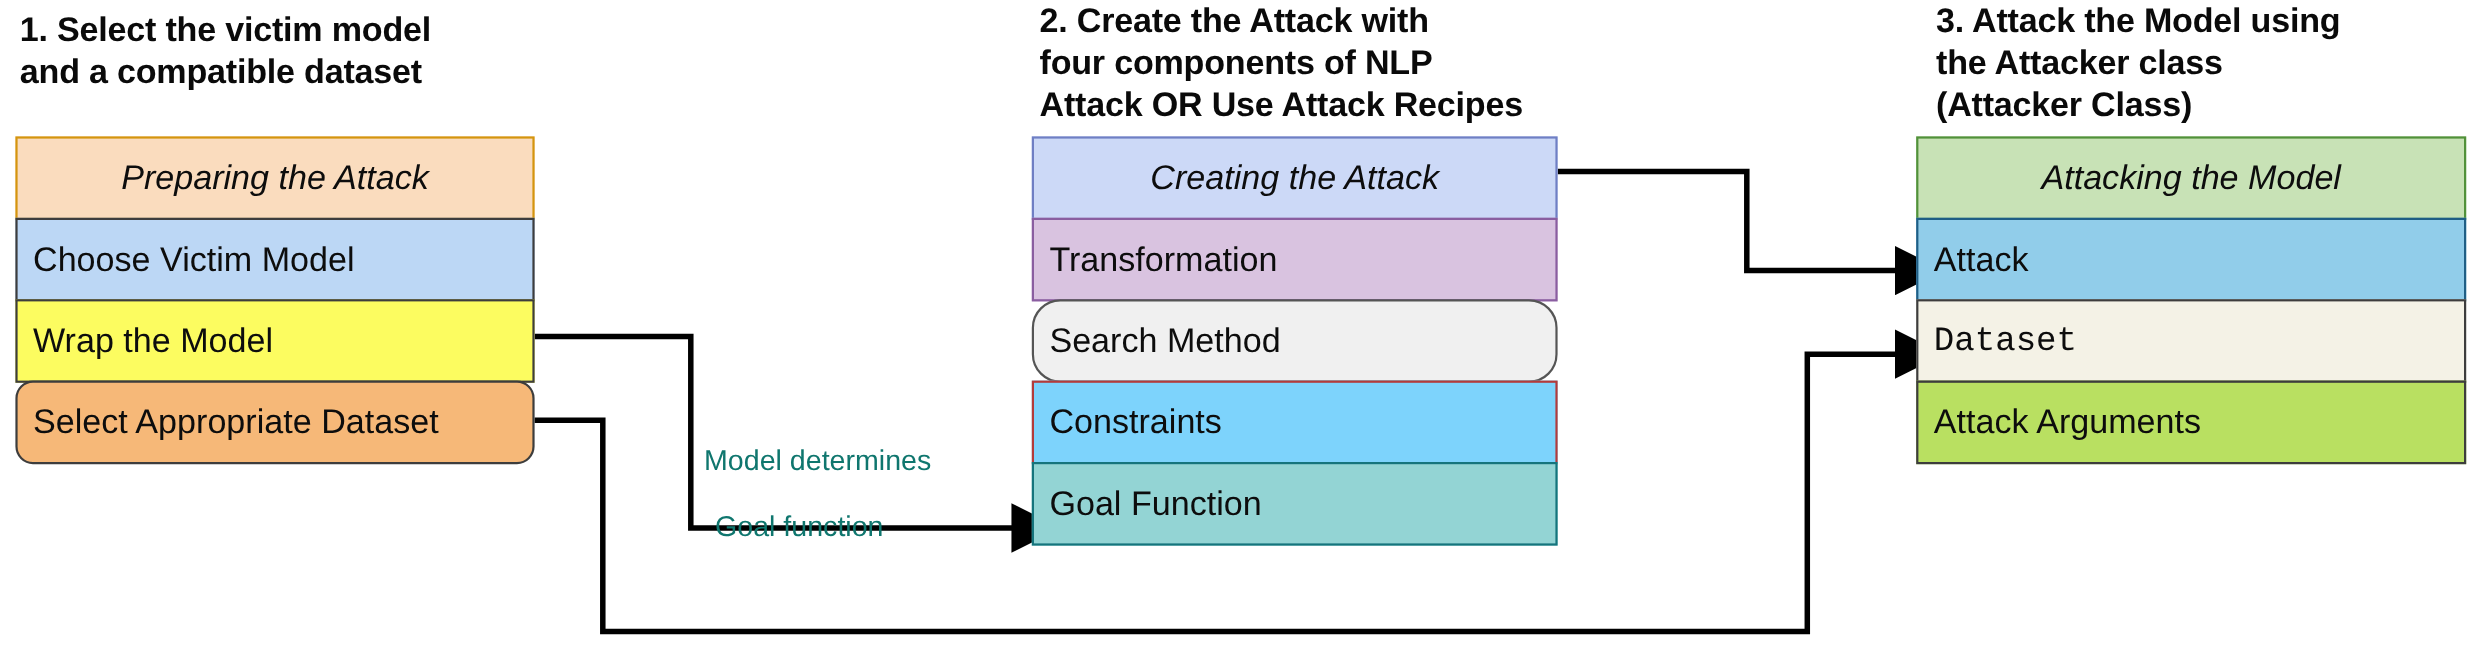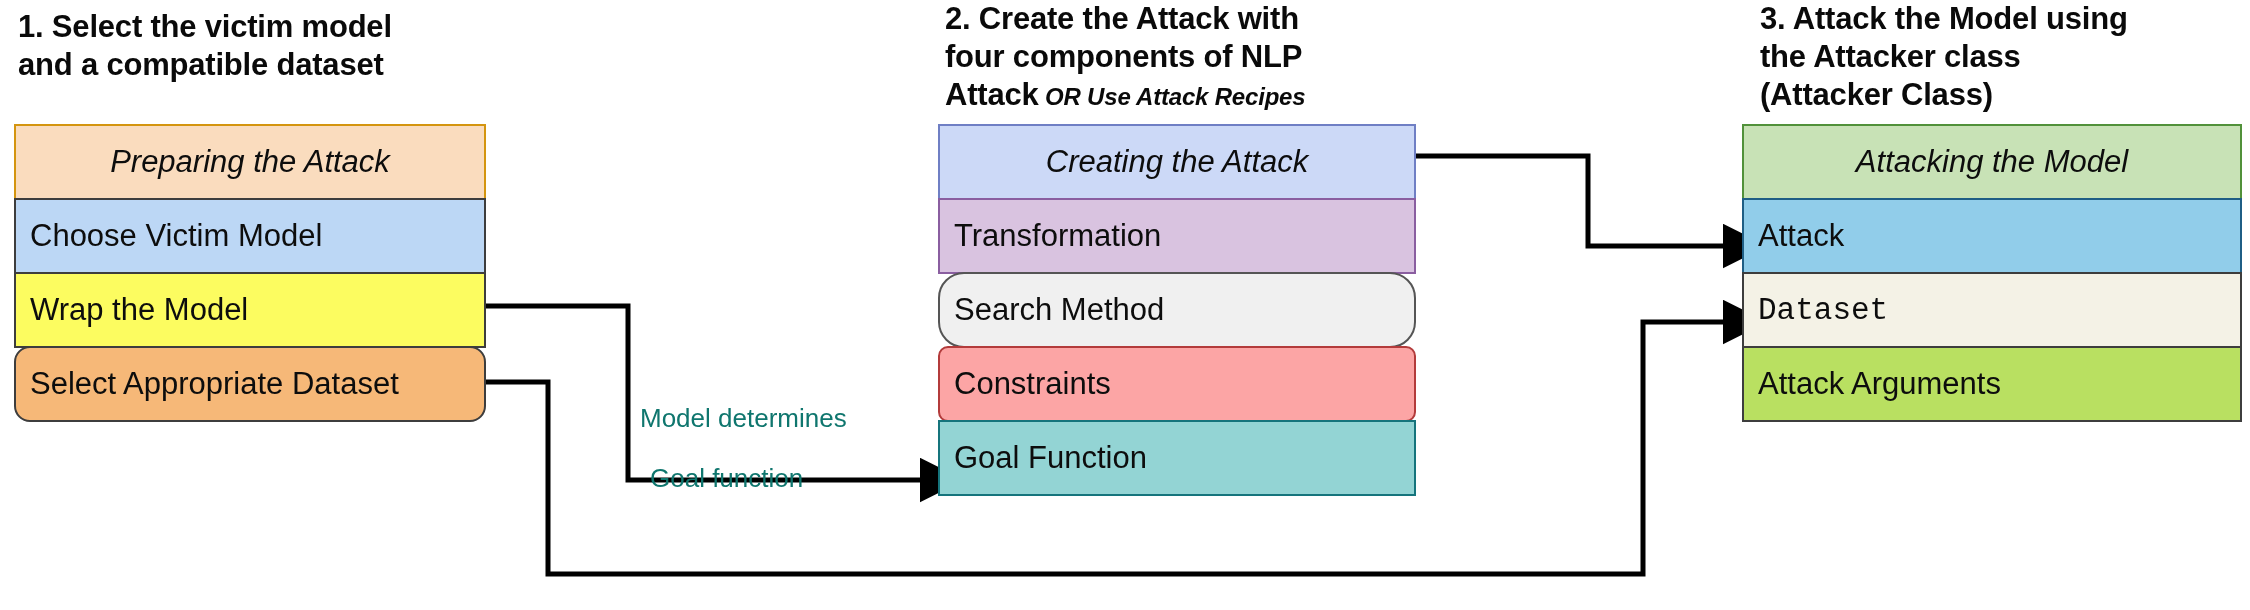--- a/index.html
+++ b/index.html
@@ -27,22 +27,21 @@
     line-height: 38px;
     letter-spacing: -0.2px;
     color: #0a0a0a;
     white-space: pre-line;
   }
   #title-1 { left: 18px;   top: 8px;  width: 470px; }
   #title-2 { left: 945px;  top: 0px;  width: 470px; }
   #title-3 { left: 1760px; top: 0px;  width: 500px; }
 
   .title-small {
-    font-size: 24px;
-    font-style: italic;
+    font-size: 31px;
   }
 
   
   .stack {
     position: absolute;
     box-sizing: border-box;
   }
   #stack-1 { left: 14px;   top: 124px; width: 472px; }
   #stack-2 { left: 938px;  top: 124px; width: 478px; }
   #stack-3 { left: 1742px; top: 124px; width: 500px; }
@@ -68,21 +67,21 @@
 
   
   .c-prep     { background: #fadcbe; border-color: #d4950f; }
   .c-choose   { background: #bcd7f5; border-color: #3d3d3d; }
   .c-wrap     { background: #fcfc60; border-color: #3d3d3d; }
   .c-dataset1 { background: #f6b878; border-color: #3d3d3d; border-radius: 16px; }
 
   .c-creating { background: #ccd9f7; border-color: #6f7fc4; }
   .c-transf   { background: #d9c3e0; border-color: #8a5ea0; }
   .c-search   { background: #f0f0f0; border-color: #555555; border-radius: 26px; }
-  .c-constr   { background: #fca5a5; border-color: #b33b3b; border-radius: 10px; }
+  .c-constr   { background: #7dd3fc; border-color: #b33b3b; }
   .c-goal     { background: #93d4d4; border-color: #15747c; }
 
   .c-attacking{ background: #c8e2b6; border-color: #51913a; }
   .c-attack   { background: #91cdea; border-color: #1f5e85; }
   .c-dataset3 { background: #f4f2e6; border-color: #3d3d3d; font-family: Liberation Mono, monospace; }
   .c-args     { background: #b9e061; border-color: #3d3d3d; }
 
   
   #wires {
     position: absolute;

